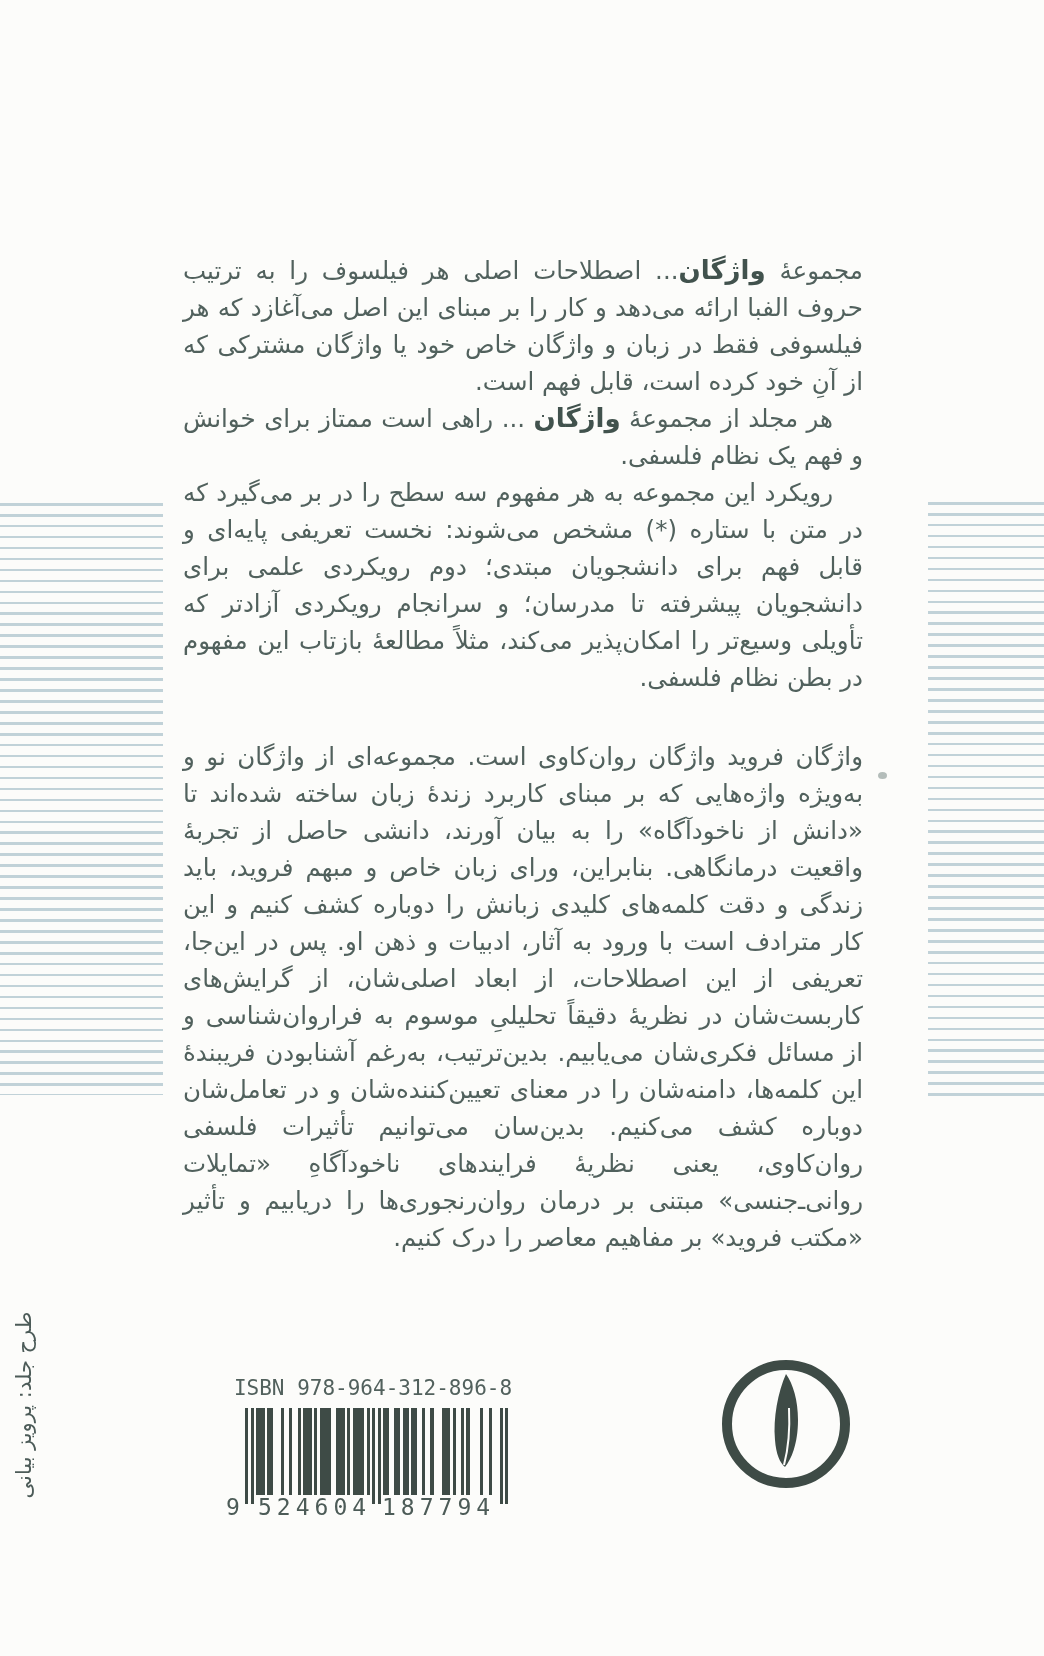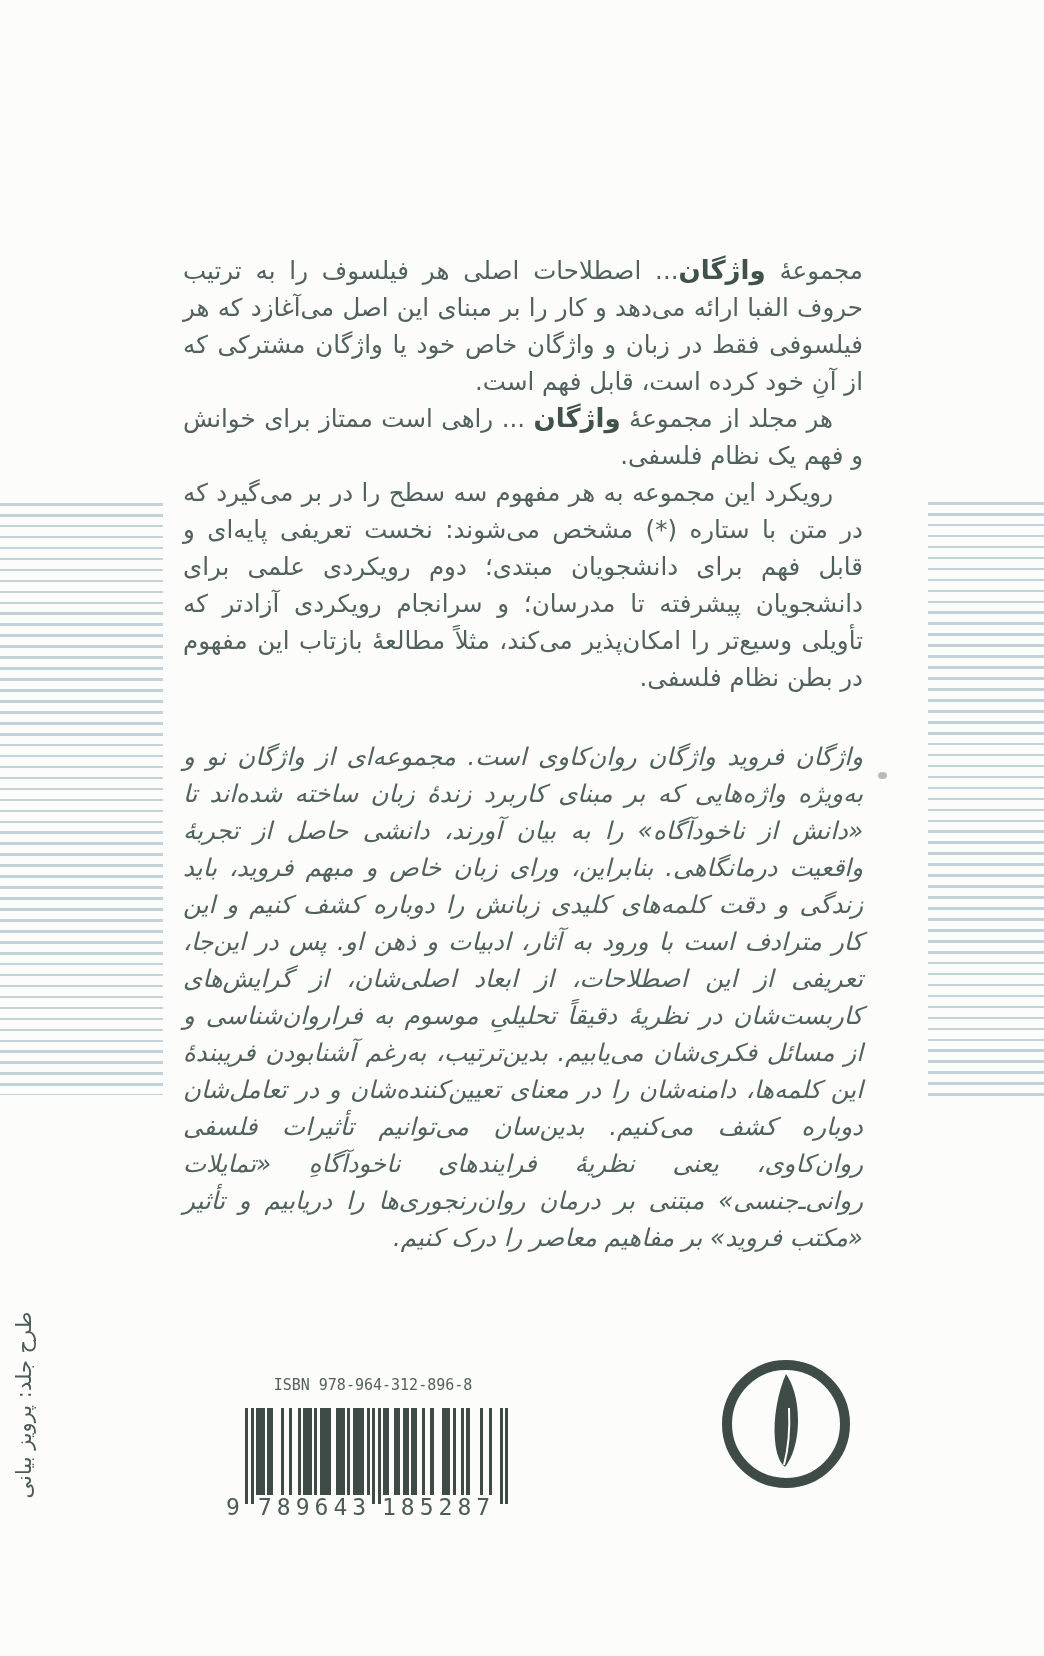--- a/index.html
+++ b/index.html
@@ -17,34 +17,34 @@
   .stripes-left{left:0;top:503px;width:163px;height:592px;}
   .stripes-right{left:928px;top:502px;width:116px;height:596px;}
   
   .text-block{
     position:absolute;left:183px;top:252px;width:680px;
     direction:rtl;text-align:justify;
     font-size:24.5px;line-height:37px;color:#51615d;
   }
   .para{margin:0;}
   .para.indent{text-indent:30px;}
-  .para.book-para{margin-top:42px;font-style:italic;}
+  .para.book-para{margin-top:42px;}
   .series{font-weight:bold;color:#41524d;font-size:26px;}
   
   .spine-credit{
     position:absolute;left:-86px;top:1383px;width:240px;height:44px;
     transform:rotate(-90deg);transform-origin:center;
     direction:rtl;text-align:center;
     font-size:21px;color:#4c5b58;letter-spacing:1px;
   }
   
   .isbn-label{
     position:absolute;left:233px;top:1376px;width:280px;
     text-align:center;font-family:"DejaVu Sans Mono",monospace;
-    font-size:15px;color:#52615d;white-space:nowrap;
+    font-size:21px;color:#52615d;white-space:nowrap;
   }
   .barcode{position:absolute;left:245px;top:1408px;width:263px;height:96px;}
   .bar{position:absolute;top:0;height:87px;background:#3e4b46;}
   .bar.guard{height:96px;}
   .barcode-digits span{
     position:absolute;top:1494px;
     font-family:"DejaVu Sans Mono",monospace;font-size:23px;color:#4c5b57;
   }
   .bd-0{left:226px;}
   .bd-1{left:258px;letter-spacing:5px;}
@@ -134,22 +134,22 @@
       <div class="bar" style="left: 215.937px; width: 3.06842px;"></div>
       <div class="bar" style="left: 221.474px; width: 3.06842px;"></div>
       <div class="bar" style="left: 235.316px; width: 3.06842px;"></div>
       <div class="bar" style="left: 243.621px; width: 3.06842px;"></div>
       <div class="bar guard" style="left: 254.695px; width: 3.06842px;"></div>
       <div class="bar guard" style="left: 260.232px; width: 3.06842px;"></div>
     </div>
 
   <div class="barcode-digits">
     <span class="bd-0">9</span>
-    <span class="bd-1">789643</span>
-    <span class="bd-2">185287</span>
+    <span class="bd-1">524604</span>
+    <span class="bd-2">187794</span>
   </div>
 
   <div class="logo-circle">
     <svg width="108" height="108" viewBox="0 0 108 108">
       <path d="M54,4 C46,22 41,48 43,70 C44,84 48,93 53,97 C59,90 66,74 66,50 C66,30 61,14 54,4 Z" fill="#3e4b46"></path>
       <path d="M57,38 C58,58 56,80 52,95" stroke="#fcfcfa" stroke-width="2" fill="none"></path>
     </svg>
   </div>
 
 

